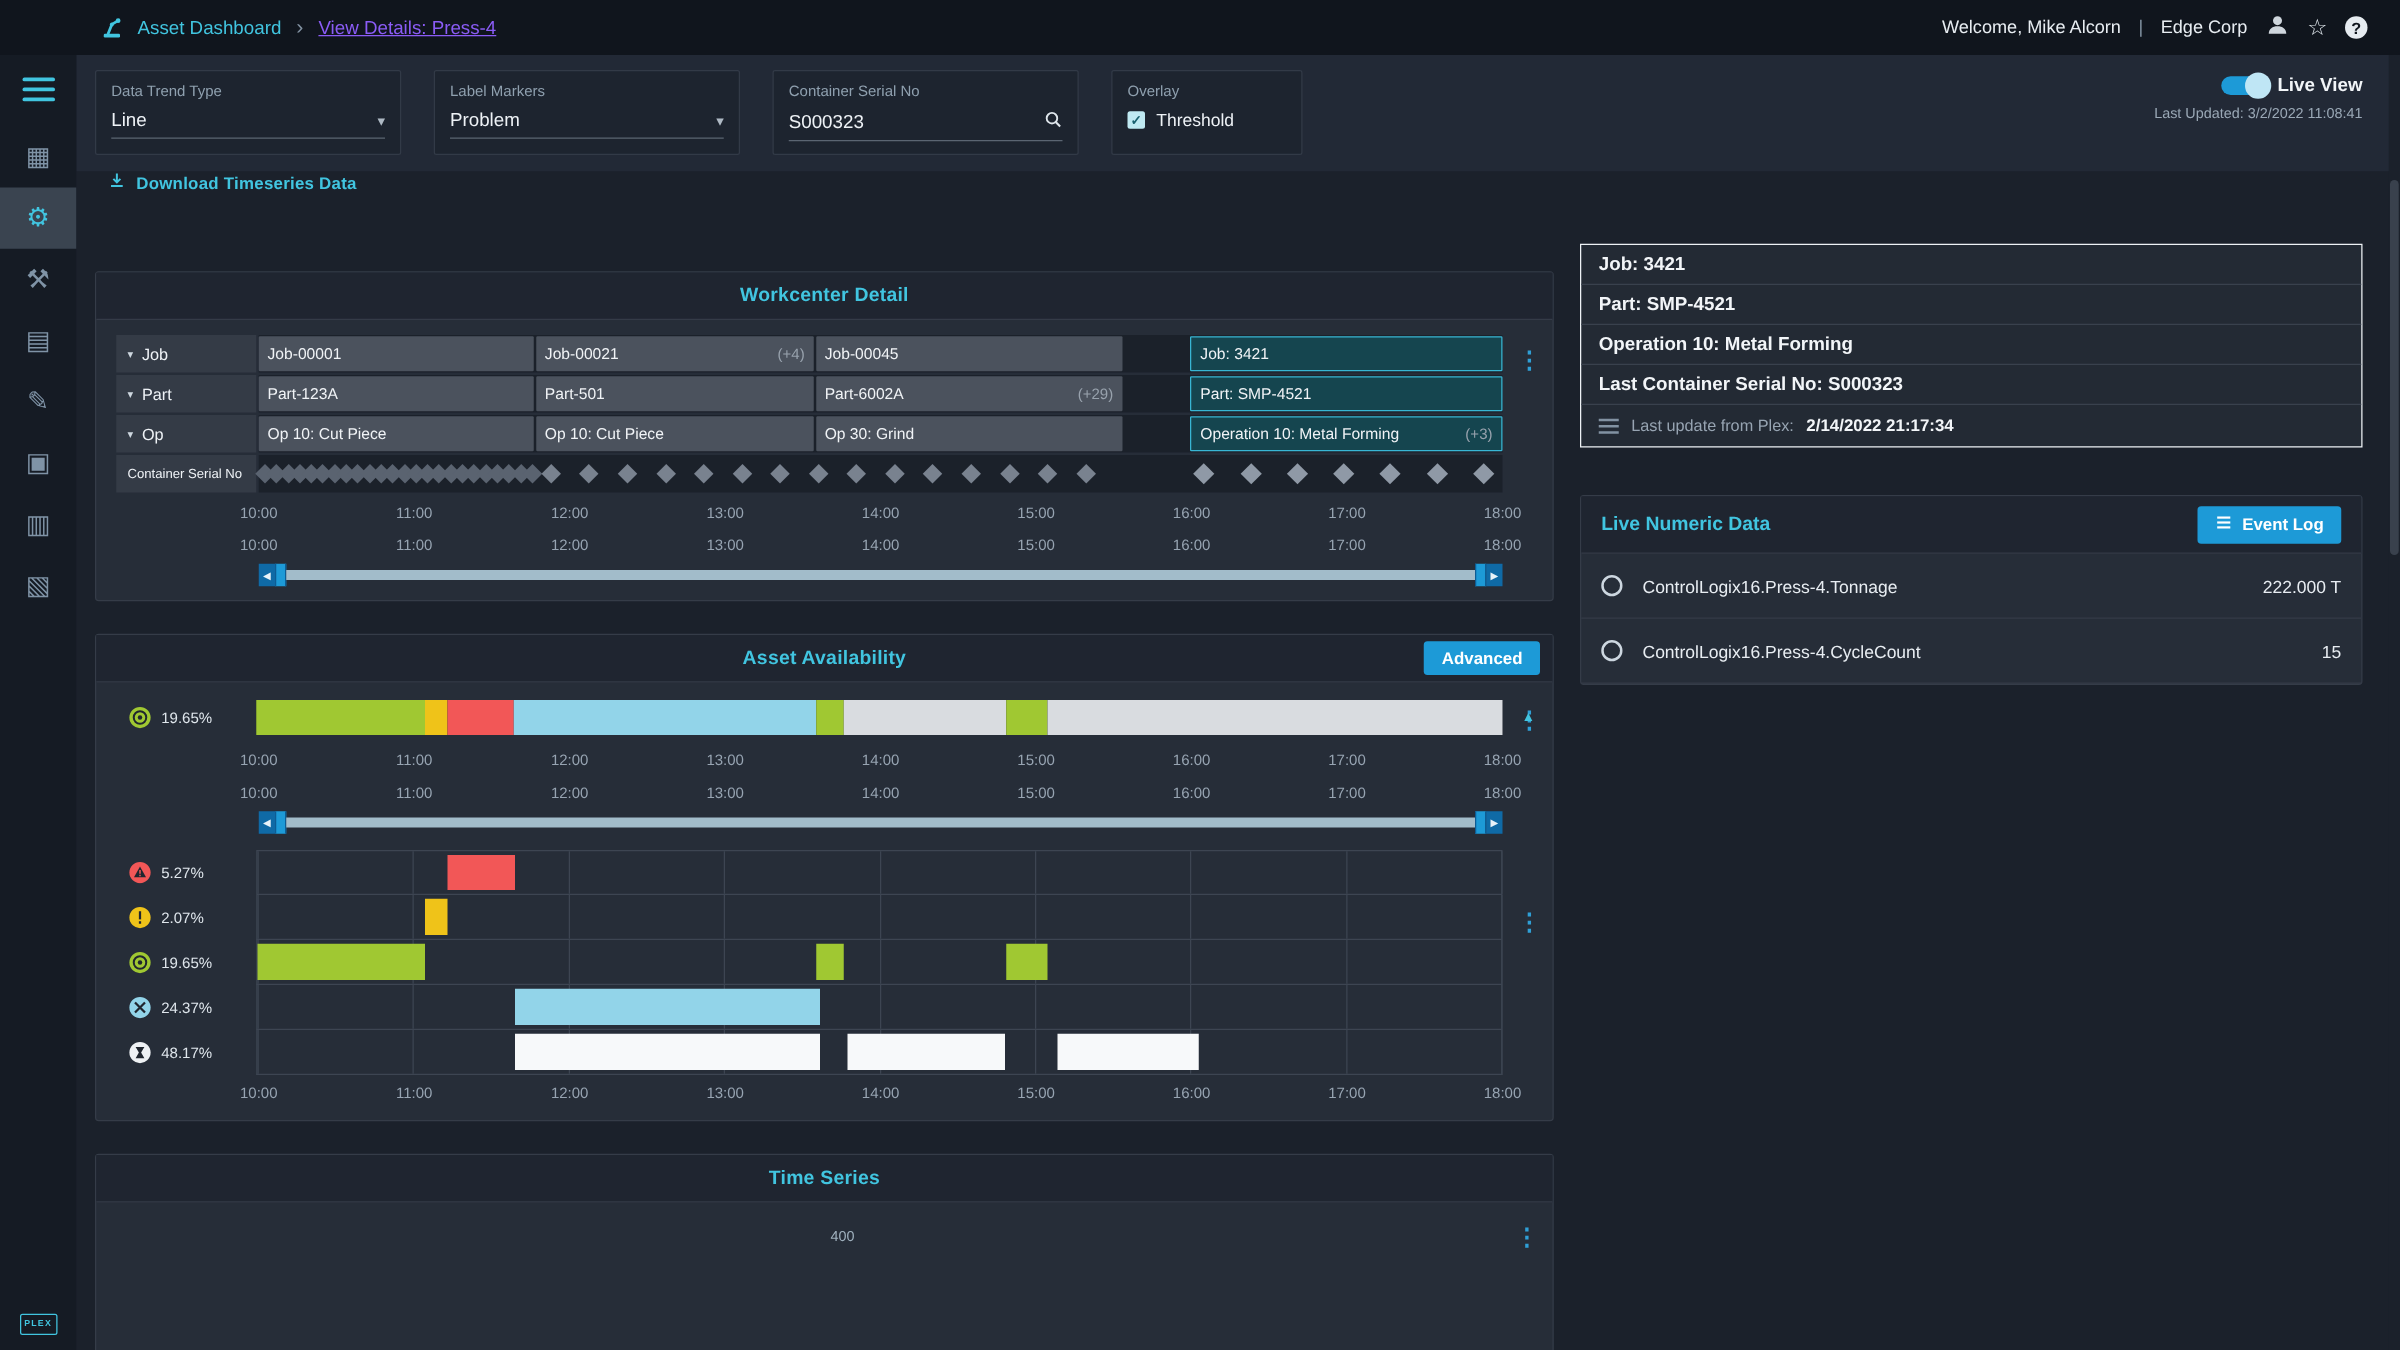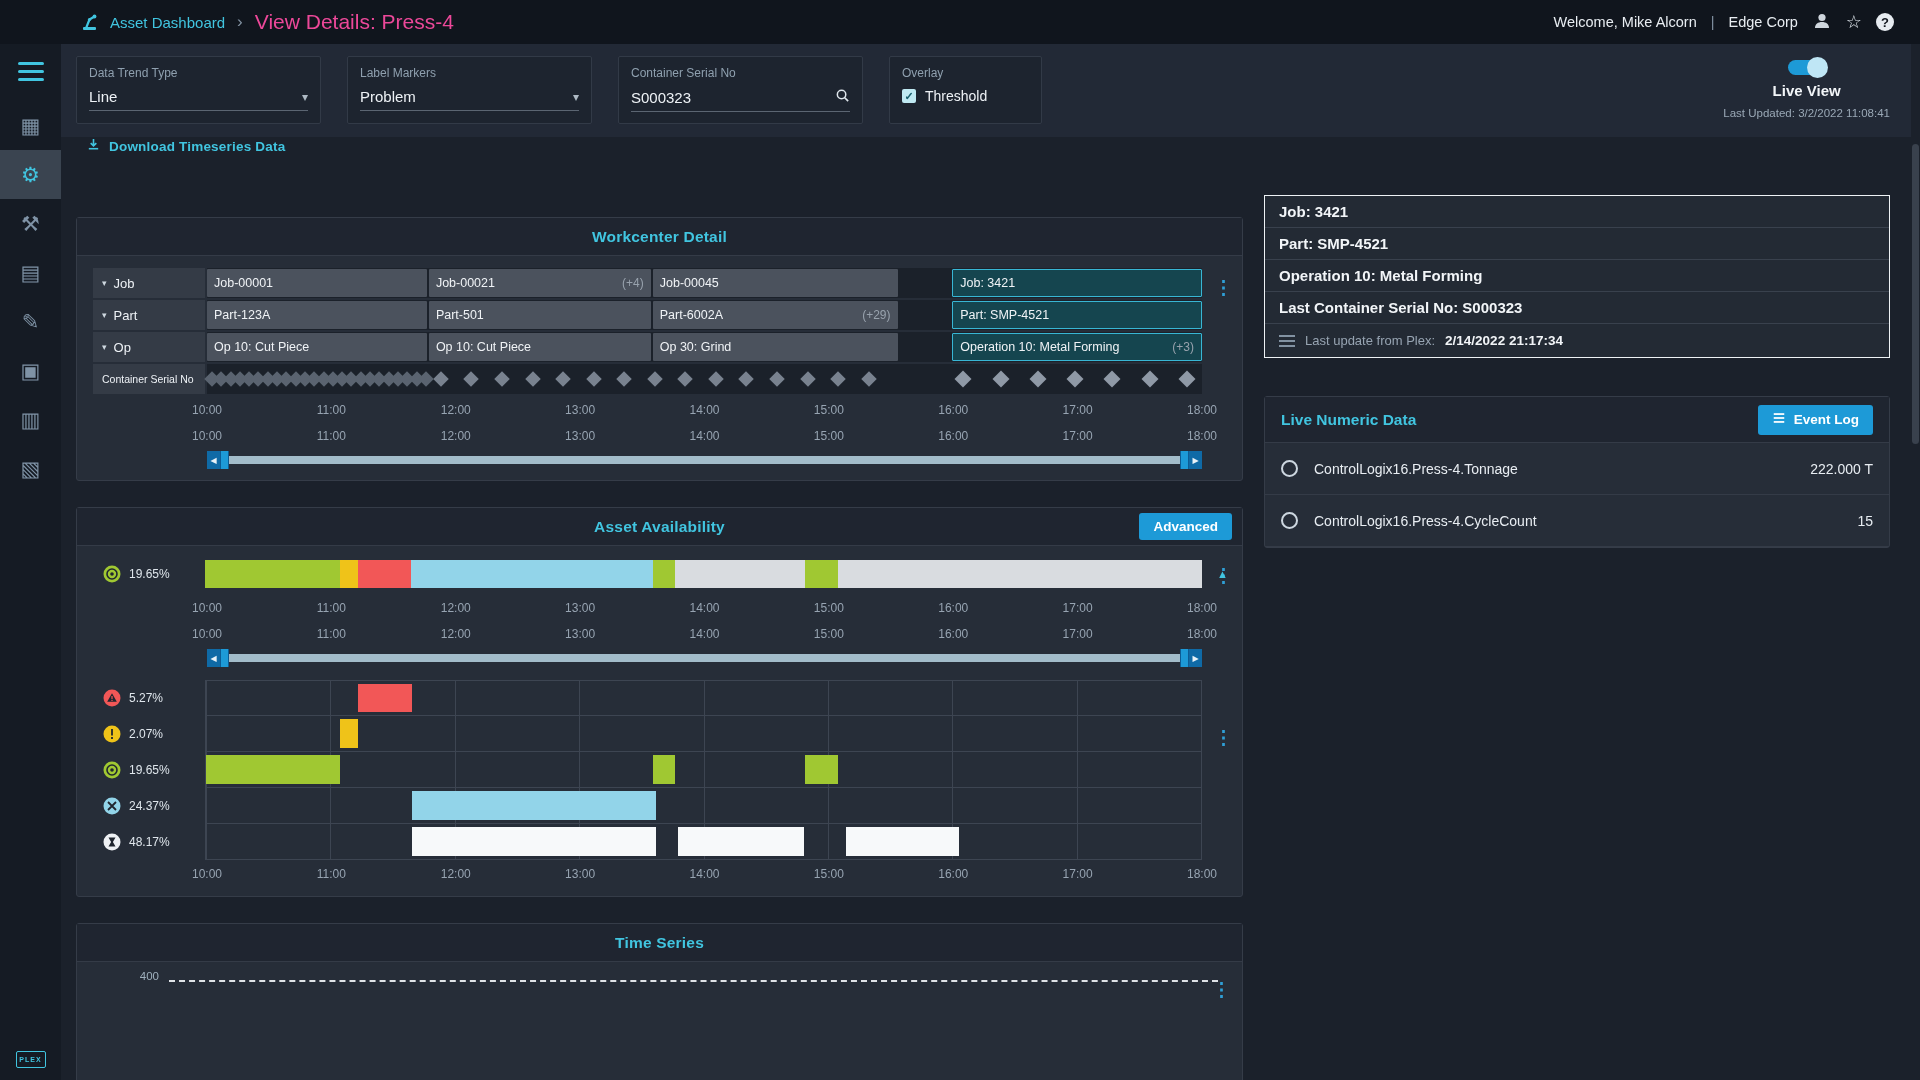--- a/index.html
+++ b/index.html
@@ -5,21 +5,21 @@
   * { margin:0; padding:0; box-sizing:border-box; }
   html,body { width:1920px; height:1080px; overflow:hidden; background:#1b212b;
     font-family:"Liberation Sans", sans-serif; color:#e8edf2; }
 
   
   .topbar { position:absolute; top:0; left:0; right:0; height:44px; background:#10151d;
     display:flex; align-items:center; padding:0 26px 0 80px; z-index:30; }
   .crumb-icon { width:20px; height:20px; margin-right:10px; }
   .crumb-root { color:#41c5e0; font-size:15px; cursor:pointer; }
   .crumb-sep { color:#8292a2; margin:0 12px; font-size:17px; }
-  .crumb-cur { color:#ec4899; font-size:21px; }
+  .crumb-cur { color:#8b5cf6; font-size:15px;text-decoration:underline; }
   .top-right { margin-left:auto; display:flex; align-items:center; gap:14px; font-size:14.5px; }
   .top-divider { color:#8292a2; }
   .star { font-size:18px; color:#dfe6ec; cursor:pointer; }
   .help { width:18px; height:18px; border-radius:50%; background:#e6ebf0; color:#10151d;
     font-size:13px; font-weight:bold; display:flex; align-items:center; justify-content:center; cursor:pointer; }
 
   
   .sidebar { position:absolute; left:0; top:44px; bottom:0; width:61px; background:#151b24;
     display:flex; flex-direction:column; align-items:center; padding-top:10px; z-index:25; }
   .sb-menu { display:flex; flex-direction:column; gap:5px; padding:8px 0 20px 0; cursor:pointer; }
@@ -41,21 +41,21 @@
   .fvalue { display:flex; align-items:center; justify-content:space-between;
     border-bottom:1px solid #5b6572; padding-bottom:5px; color:#eef2f6; font-size:15px; cursor:pointer; }
   .fvalue input { background:transparent; border:none; outline:none; color:#eef2f6; font-size:15px;
     width:180px; font-family:"Liberation Sans",sans-serif; }
   .caret { color:#aeb9c4; font-size:12px; }
   .chk-row { display:flex; align-items:center; gap:9px; margin-top:2px; }
   .checkbox { width:14px; height:14px; background:#bfe9f2; border-radius:2px; color:#19606e;
     font-size:11px; font-weight:bold; display:flex; align-items:center; justify-content:center; cursor:pointer; }
   .chk-label { font-size:14px; color:#eef2f6; }
   .live-block { margin-left:auto; margin-top:16px; text-align:right; }
-  .toggle-row { display:flex; align-items:center; gap:7px; justify-content:flex-end;flex-direction:column; }
+  .toggle-row { display:flex; align-items:center; gap:7px; justify-content:flex-end; }
   .toggle { width:38px; height:15px; border-radius:8px; background:#1d9ad7; position:relative; cursor:pointer; }
   .toggle::after { content:''; position:absolute; right:-2px; top:-3px; width:21px; height:21px;
     border-radius:50%; background:#bfe6f5; }
   .live-label { font-size:15px; font-weight:bold; color:#f2f5f8; }
   .last-updated { margin-top:8px; font-size:11.5px; color:#9aa8b6; }
 
   .download-row { height:58px; display:flex; align-items:flex-start; padding-left:25px; }
   .dl-link { color:#41c5e0; font-size:13.5px; font-weight:bold; display:flex; gap:8px;
     align-items:center; cursor:pointer; letter-spacing:.2px; }
 
@@ -116,21 +116,21 @@
   .g-row { display:flex; height:36px; }
   .g-chart { flex:1; position:relative; border:1px solid #3d4552; border-top:none; }
   .g-row:first-child .g-chart { border-top:1px solid #3d4552; }
   .vline { position:absolute; top:0; bottom:0; width:1px; background:#3d4552; }
   .g-block { position:absolute; top:3px; bottom:3px; cursor:pointer; }
 
   
   .ts-legend { padding:14px 16px 0 16px; font-size:12.5px; display:flex; }
   .ts-name { color:#41c5e0; cursor:pointer; }
   .ts-suffix { color:#dfe6ec; }
-  .ts-chart { margin-top:8px; padding:0 24px 0 40px; display:flex; align-items:flex-end; }
+  .ts-chart { margin-top:22px; padding:0 24px 0 40px; display:flex; align-items:center;flex-direction:column; }
   .ts-ytick { width:52px; flex:none; text-align:right; color:#9fb0bd; font-size:11.5px; padding-right:10px; }
   .ts-line { flex:1; border-top:2px dashed #dfe3e7; }
 
   
   .info-card { border:1px solid #eef2f5; background:#232a34; margin-bottom:38px; }
   .info-row { padding:7px 14px; border-bottom:1px solid #39414d; color:#f2f5f8; font-weight:bold; font-size:15px; }
   .info-footer { display:flex; align-items:center; gap:10px; padding:9px 14px; font-size:13px; }
   .if-icon { display:flex; flex-direction:column; gap:3px; }
   .if-icon div { width:16px; height:2px; background:#8292a2; }
   .if-label { color:#97a4b2; }

